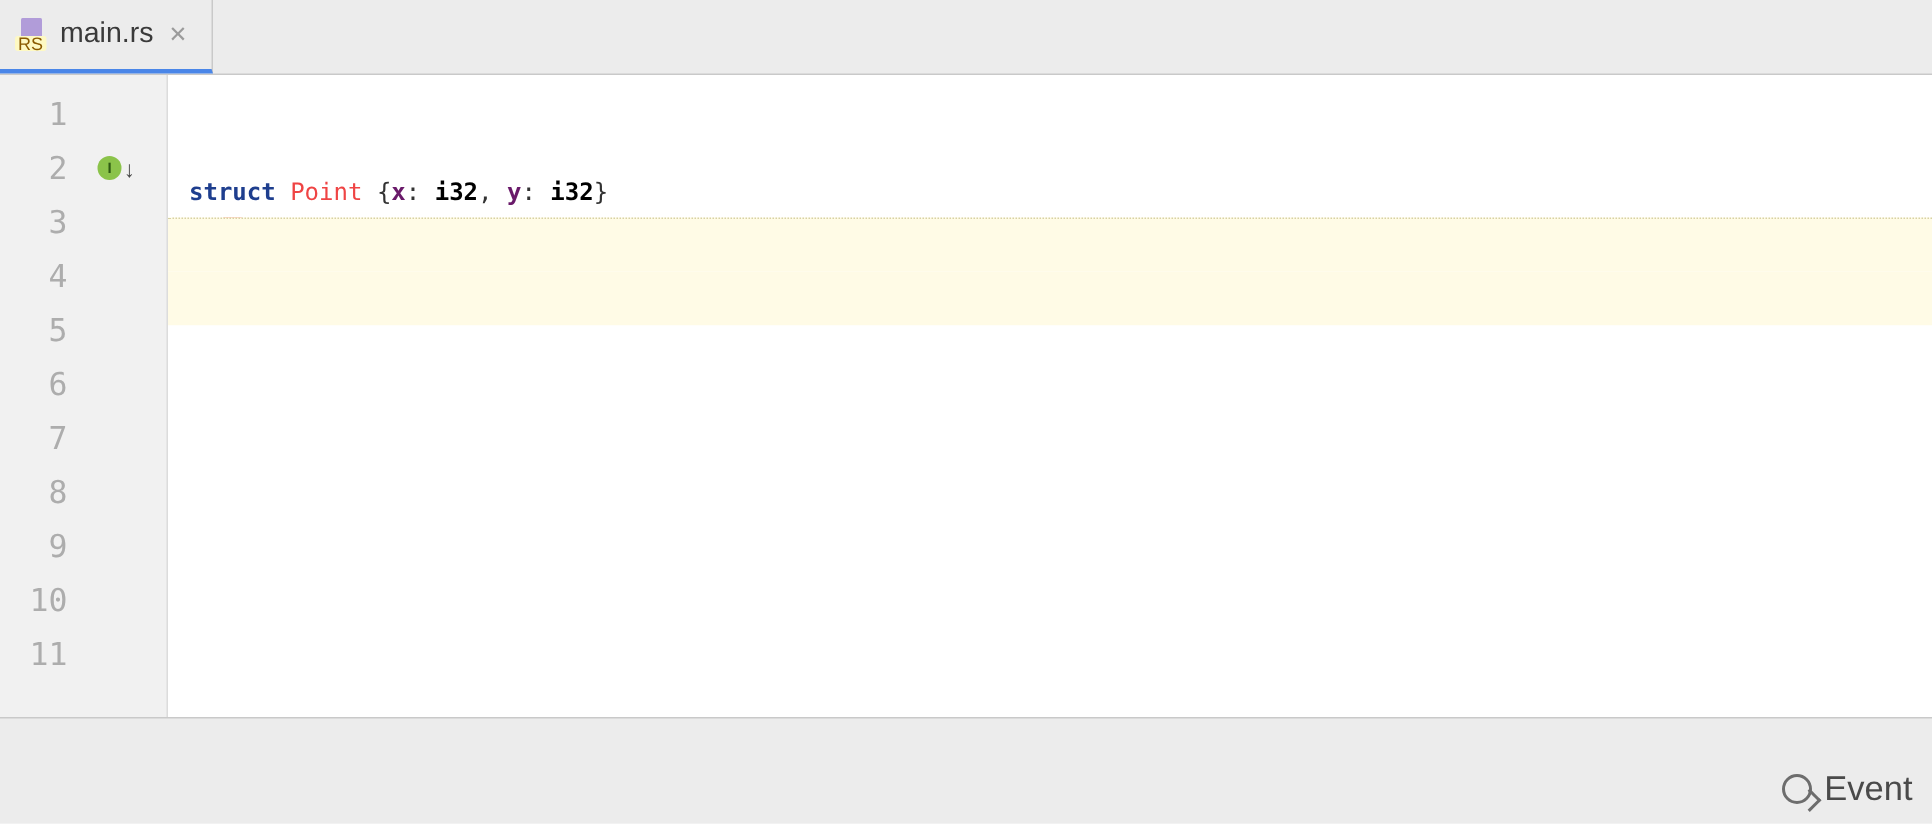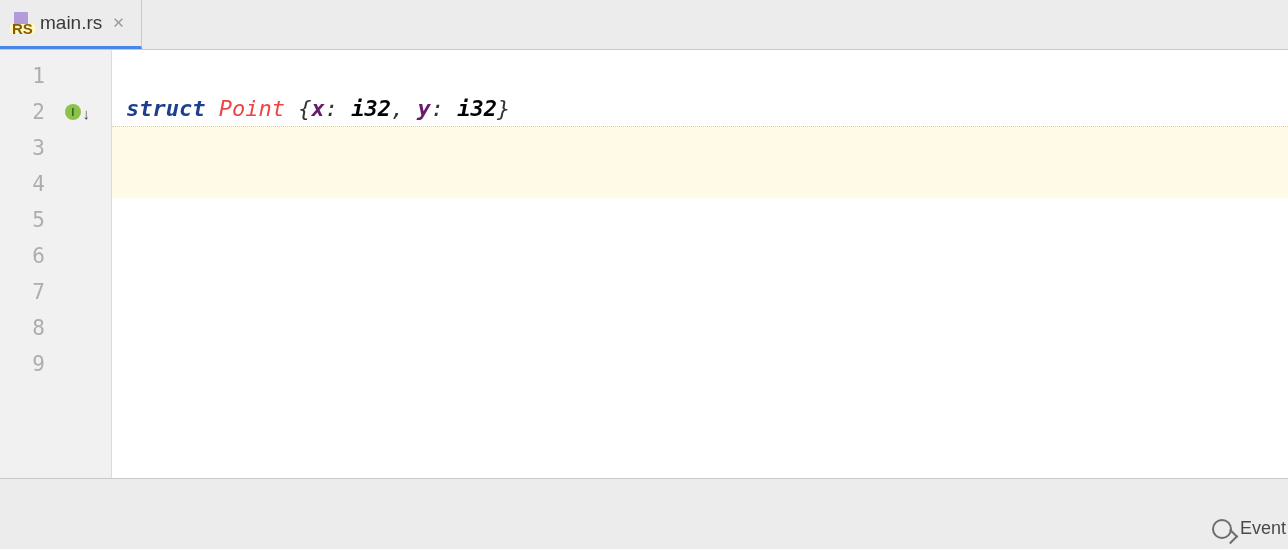--- a/index.html
+++ b/index.html
@@ -26,21 +26,21 @@
     color: #3a3a3a;
     cursor: pointer;
   }
   .tab .file-icon {
     width: 22px; height: 22px; position: relative;
   }
   .tab .file-icon .doc {
     position: absolute; left:4px; top:0; width:14px; height:14px; background:#b19cd9; border-radius:1px;
   }
   .tab .file-icon .rs {
-    position:absolute; bottom:0; left:0; font-size:15px; font-weight:700; color:#8a5a00; background:#fef9c3; padding:0 2px; border-radius:2px; line-height:10px;
+    position:absolute; bottom:0; left:0; font-size:12px; font-weight:400; color:#8a5a00; background:#fef9c3; padding:0 2px; border-radius:2px; line-height:10px;
   }
   .tab .close {
     font-size: 15px; color:#9b9b9b; cursor:pointer; padding:0 2px;
   }
 
   
   .editor {
     display: flex;
     height: 428px;
     background: #ffffff;
@@ -69,24 +69,23 @@
     top: 50%;
     transform: translateY(-50%);
     width:16px; height:16px;
   }
   .impl-icon .circ { width:16px; height:16px; border-radius:50%; background:#8bc34a; display:flex; align-items:center; justify-content:center; font-size:10px; font-weight:700; color:#2e5a13; font-family:sans-serif; }
   .impl-icon .arrow { position:absolute; right:-9px; top:1px; font-size:15px; color:#4a4a4a; font-family:sans-serif; }
 
   .code {
     flex:1;
     font-family: Menlo, Consolas, monospace;
-    font-size: 22px;
-    padding-top: 4px;
+    font-size: 16px;
+    padding-top: 23px;
     position:relative;
-    font-style:italic;
   }
   .cline {
     height:36px;
     display:flex;
     align-items:center;
     padding-left: 14px;
     white-space: pre;
     position:relative;
   }
   .cline.hl-a { background:#ffffff; }
@@ -118,22 +117,22 @@
     height: 71px;
     background:#ececec;
     border-top:1px solid #c9c9c9;
     display:flex;
     align-items:flex-end;
     justify-content:flex-end;
     padding: 0 0 10px 0;
   }
   .statusbar .section {
     display:flex; align-items:center; gap:8px;
-    font-size:18px; color:#4a4a4a;
-    padding-right: 2px;
+    font-size:23px; color:#4a4a4a;
+    padding-right: 13px;
     cursor:pointer;
   }
   .statusbar .ring {
     width:20px; height:20px; border:2px solid #6d6d6d; border-radius:50%;
     position:relative;
   }
   .statusbar .ring::after{
     content:""; position:absolute; right:-6px; bottom:-5px; width:9px; height:9px; border-right:2px solid #6d6d6d; border-bottom:2px solid #6d6d6d; transform:rotate(-45deg);
   }
 </style>
@@ -159,20 +158,22 @@
           <span class="circ">I</span>
           <span class="arrow">↓</span>
         </span></div>
       <div class="gline">3</div>
       <div class="gline">4</div>
       <div class="gline">5</div>
       <div class="gline">6</div>
       <div class="gline">7</div>
       <div class="gline">8</div>
       <div class="gline">9</div>
+      <div class="gline">10</div>
+      <div class="gline">11</div>
     </div>
 
   <div class="code" id="code">
     <div class="bulb">
       <div class="glass"></div>
       <div class="base"></div>
       <div class="lines"></div>
     </div>
   <div class="cline hl-a"></div>
       <div class="cline hl-a"><span class="kw">struct</span><span> </span><span class="ty">Point</span><span> </span><span class="punct">{</span><span class="field">x</span><span class="punct">: </span><span class="prim">i32</span><span class="punct">, </span><span class="field">y</span><span class="punct">: </span><span class="prim">i32</span><span class="punct">}</span></div>

